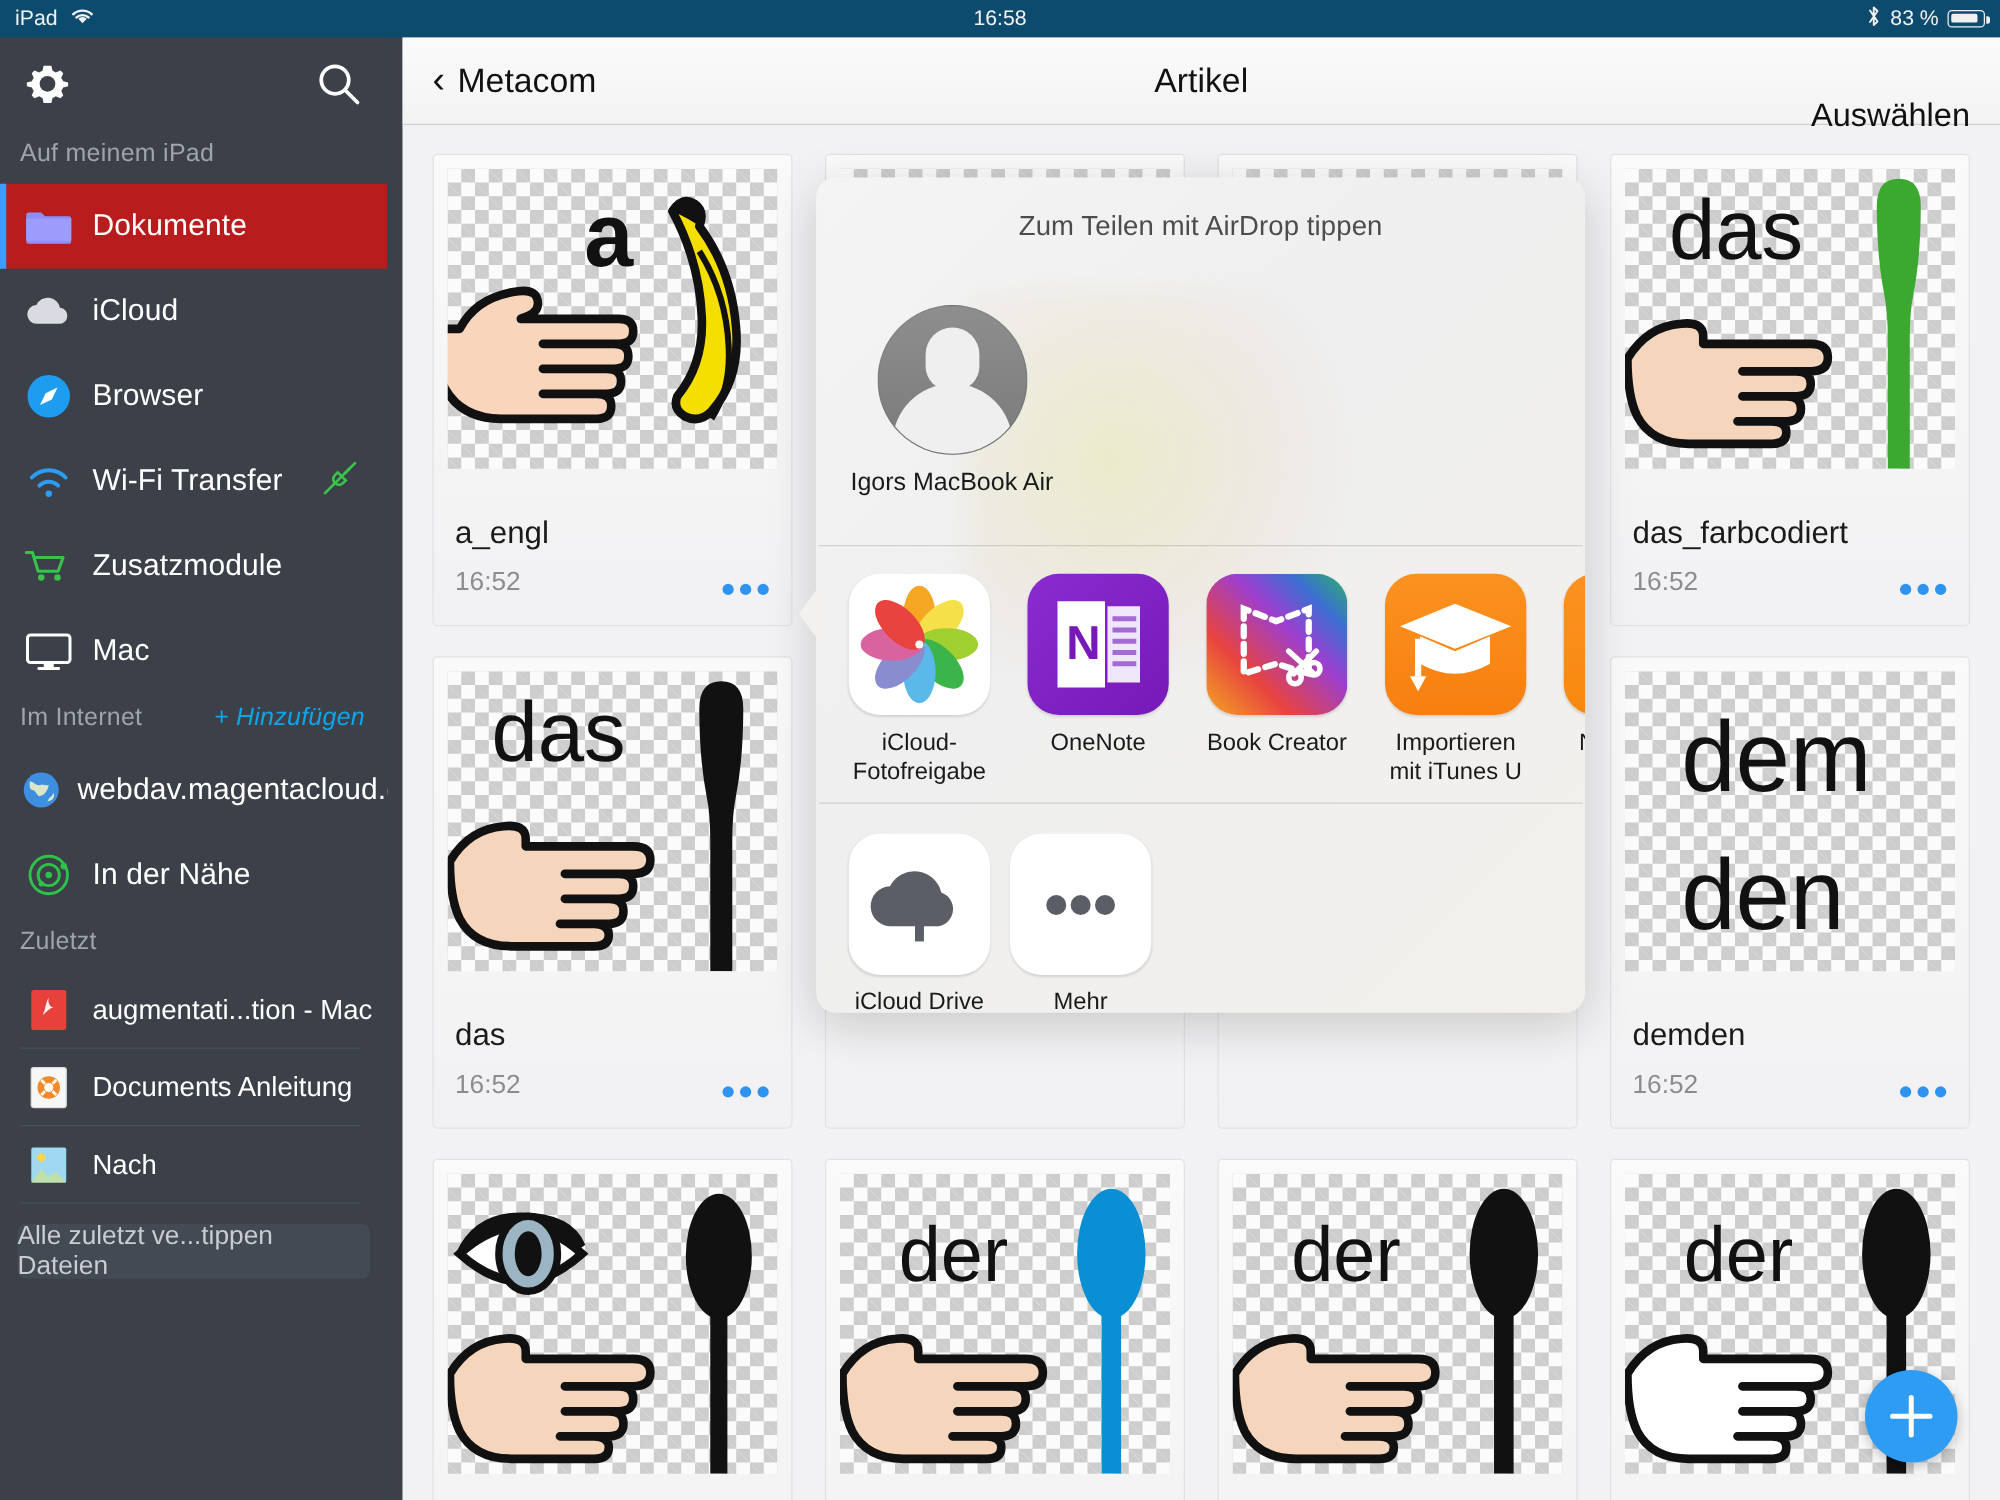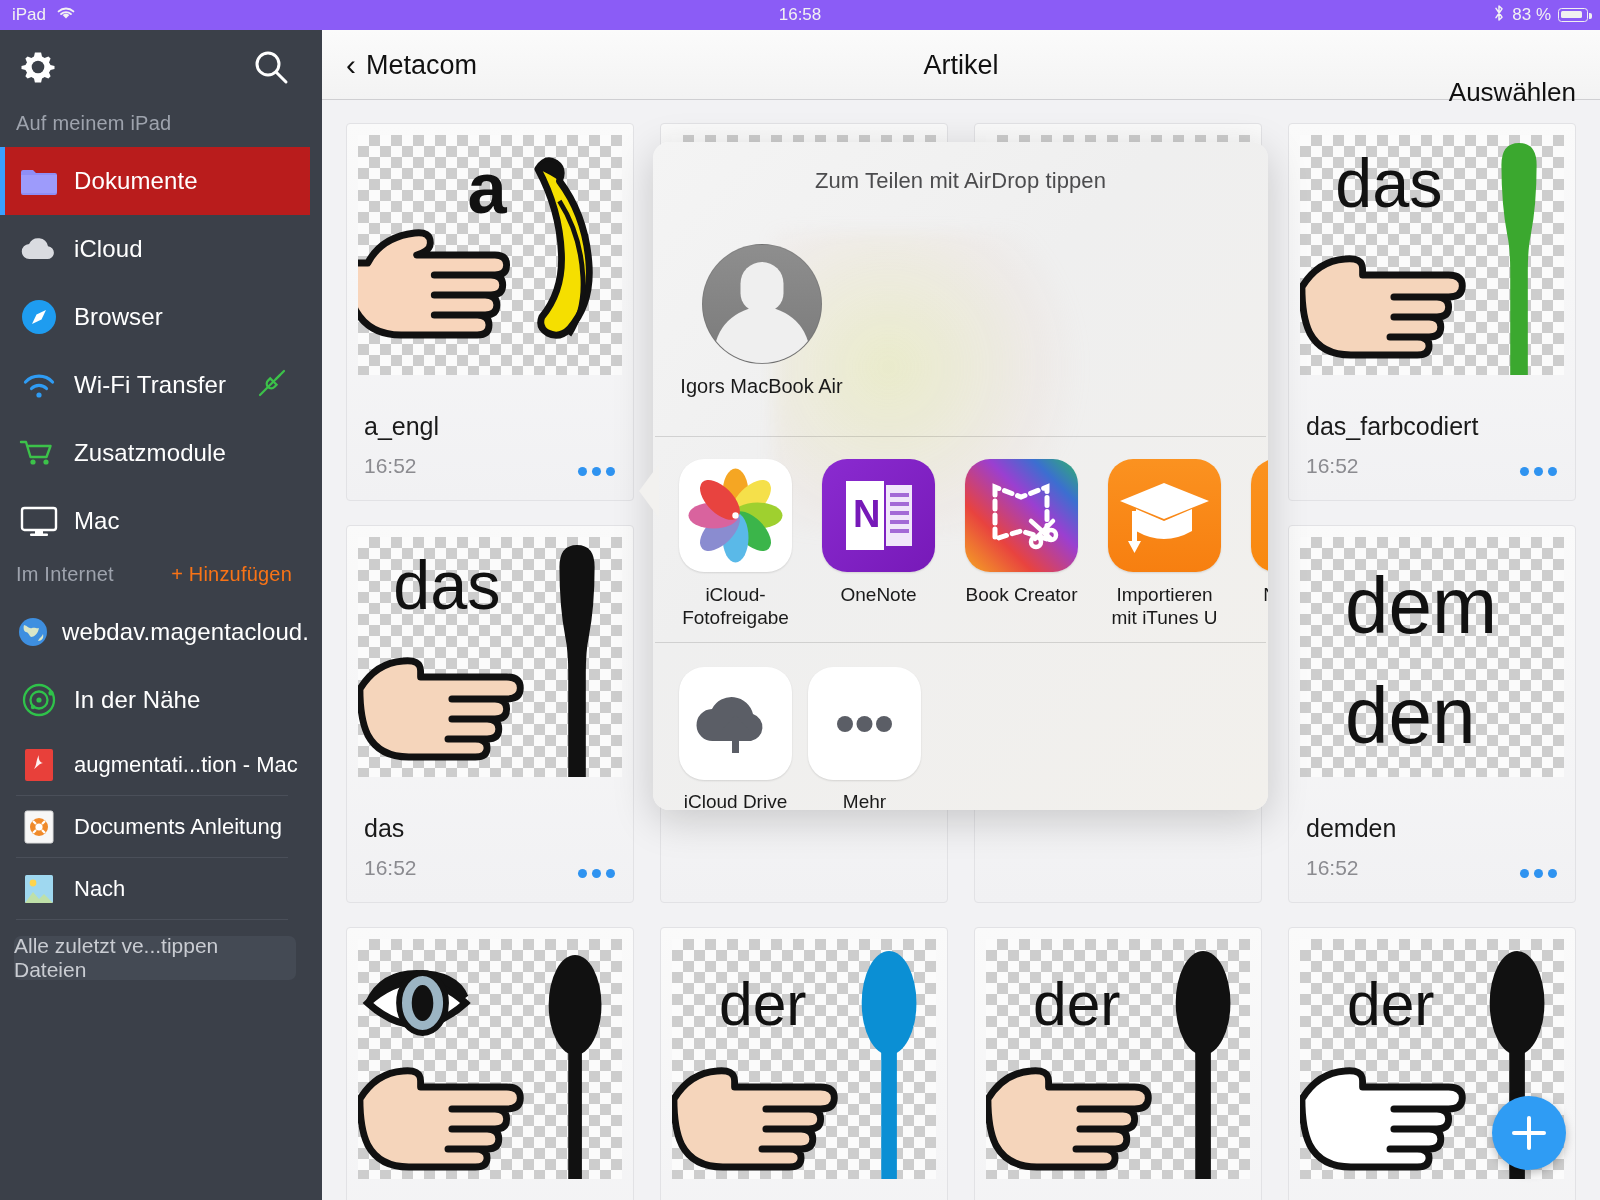--- a/index.html
+++ b/index.html
@@ -6,21 +6,21 @@
   html,body { width:1600px; height:1200px; overflow:hidden; }
   body {
     font-family: "Liberation Sans", sans-serif;
     background:#3b4049;
     position:relative;
   }
 
   
   #statusbar{
     position:absolute; left:0; top:0; width:1600px; height:30px;
-    background:#8b5cf6; color:#f2f2f2; font-size:17px;
+    background:#0c4a6e; color:#f2f2f2; font-size:17px;
     display:flex; align-items:center;
   }
   #statusbar .left{ position:absolute; left:12px; display:flex; align-items:center; gap:9px;}
   #statusbar .center{ position:absolute; left:0; width:1600px; text-align:center; font-size:17px;}
   #statusbar .right{ position:absolute; right:12px; display:flex; align-items:center; gap:7px;}
   .batt-shell{ width:30px;height:14px;border:1.6px solid #f0f0f0;border-radius:3.5px;position:relative;display:inline-block;}
   .batt-shell::after{content:"";position:absolute;right:-4.5px;top:4px;width:2.5px;height:6px;background:#f0f0f0;border-radius:0 2px 2px 0;}
   .batt-fill{position:absolute;left:1.6px;top:1.6px;height:7.2px;width:21px;background:#f0f0f0;border-radius:1.5px;}
 
   
@@ -30,21 +30,21 @@
   }
   #sbtop{ height:74px; position:relative; }
   .gear{ position:absolute; left:18px; top:17px; }
   .searchbtn{ position:absolute; right:20px; top:18px; }
 
   .sb-section{
     color:#9ea3ad; font-size:20px; padding:8px 0 12px 16px;
     letter-spacing:0.2px; position:relative;
   }
   .sb-section .add{
-    position:absolute; right:18px; top:8px; color:#f97316; font-size:20px;
+    position:absolute; right:18px; top:8px; color:#0ea5e9; font-size:20px;font-style:italic;
   }
   .sb-item{
     height:68px; display:flex; align-items:center; padding-left:16px;
     position:relative; cursor:default;
   }
   .sb-item .ico{ width:46px; display:flex; align-items:center; justify-content:center; }
   .sb-item .lbl{ font-size:24px; color:#ffffff; margin-left:12px; letter-spacing:0.1px;}
   .sb-item.sel{ background:#b91c1c; }
   .sb-item.sel::before{
     content:""; position:absolute; left:0; top:0; bottom:0; width:5px; background:#3aa0ff;
@@ -324,20 +324,21 @@
         <circle cx="18" cy="18" r="15" fill="none" stroke="#2fc24a" stroke-width="2.3"></circle>
         <circle cx="18" cy="18" r="8.5" fill="none" stroke="#2fc24a" stroke-width="2.3"></circle>
         <circle cx="18" cy="18" r="2.6" fill="#2fc24a"></circle>
         <circle cx="30" cy="11" r="2.6" fill="#2fc24a"></circle>
         <circle cx="12" cy="25" r="2.2" fill="#2fc24a"></circle>
       </svg>
     </span>
     <span class="lbl">In der Nähe</span>
   </div>
 
+  <div class="sb-section">Zuletzt</div>
 
   <div class="recent-item">
     <span class="ico">
       <svg width="32" height="36" viewBox="0 0 32 36">
         <rect x="2" y="2" width="28" height="32" rx="2" fill="#e8403a"></rect>
         <path d="M16 8 c-3 5 -2 9 -5 14 c3-2 6-6 9-6 c-3 0 -5 -4 -4 -8 Z" fill="#ffffff" opacity="0.92"></path>
       </svg>
     </span>
     <span class="lbl">augmentati...tion - Mac</span>
   </div>

